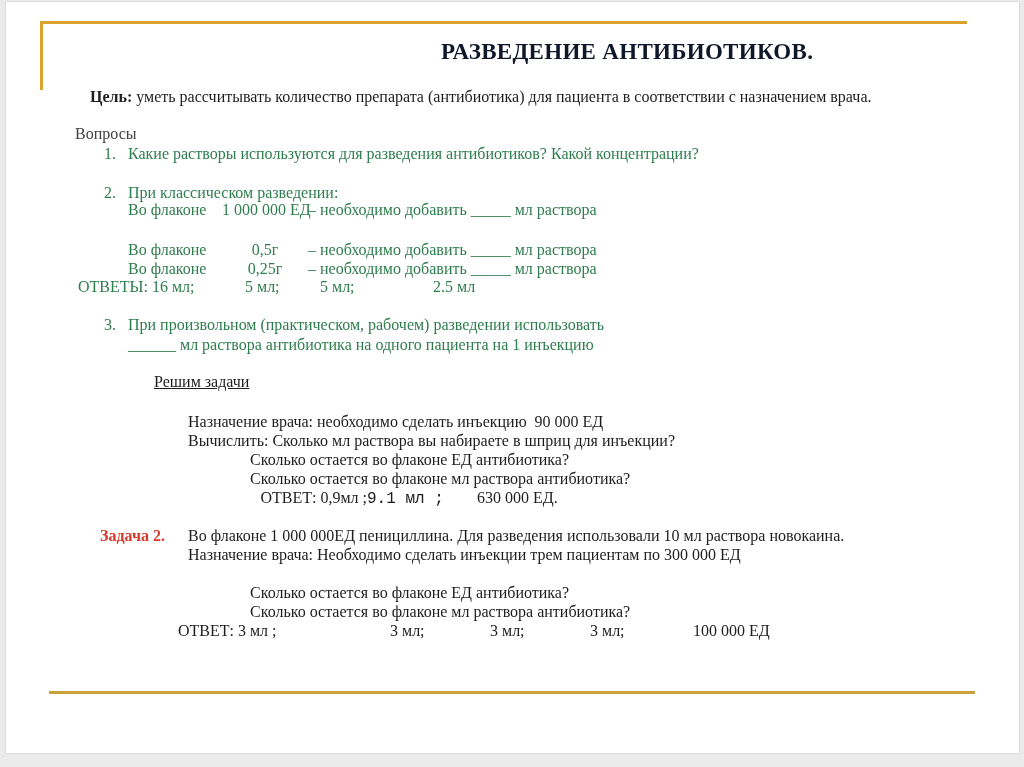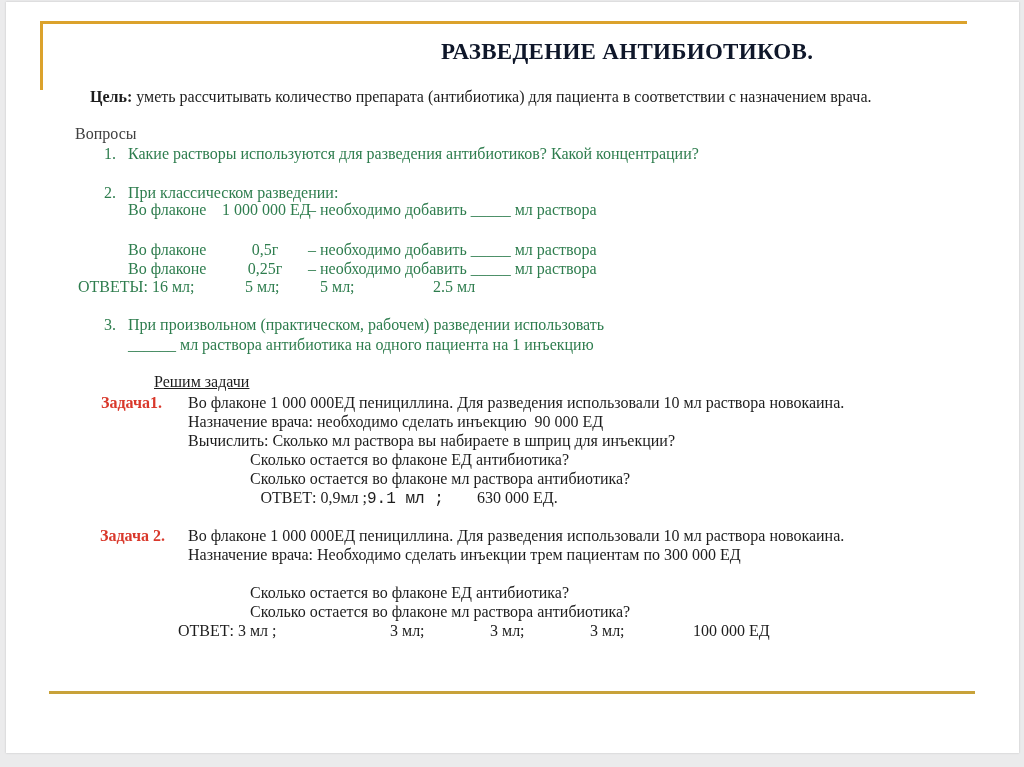--- a/index.html
+++ b/index.html
@@ -57,21 +57,20 @@
   <div class="txt green" style="left:128px;top:240px;"><span class="dv">Во флаконе</span><span class="da">0,5г</span><span>– необходимо добавить _____ мл раствора</span></div>
   <div class="txt green" style="left:128px;top:259px;"><span class="dv">Во флаконе</span><span class="da">0,25г</span><span>– необходимо добавить _____ мл раствора</span></div>
 
   <div class="txt green" style="left:78px;top:277px;"><span class="ans0">ОТВЕТЫ: 16 мл;</span><span class="ans1">5 мл;</span><span class="ans2">5 мл;</span><span>2.5 мл</span></div>
 
   <div class="txt green qrow" style="left:104px;top:315px;"><span class="qnum">3.</span><span>При произвольном (практическом, рабочем) разведении использовать</span></div>
   <div class="txt green" style="left:128px;top:335px;"><span>______</span><span> мл раствора антибиотика на одного пациента на 1 инъекцию</span></div>
 
   <div class="txt underline" style="left:120px;top:372px;margin-left:34px;">Решим задачи</div>
 
-  <div class="txt" style="left:101px;top:393px;"><span class="red tlabel1">Задача1.</span><span>Во флаконе 1 000 000ЕД пенициллина. Для разведения использовали 10 мл раствора новокаина.</span></div>
   <div class="txt" style="left:188px;top:412px;">Назначение врача: необходимо сделать инъекцию  90 000 ЕД</div>
   <div class="txt" style="left:188px;top:431px;">Вычислить: Сколько мл раствора вы набираете в шприц для инъекции?</div>
   <div class="txt" style="left:250px;top:450px;">Сколько остается во флаконе ЕД антибиотика?</div>
   <div class="txt" style="left:250px;top:469px;">Сколько остается во флаконе мл раствора антибиотика?</div>
   <div class="txt" style="left:178px;top:488px;"><span class="t1a0">ОТВЕТ: 0,9мл ;</span><span class="t1a1">9.1 мл ;</span><span>630 000 ЕД.</span></div>
 
   <div class="txt" style="left:100px;top:526px;"><span class="red tlabel2">Задача 2.</span><span>Во флаконе 1 000 000ЕД пенициллина. Для разведения использовали 10 мл раствора новокаина.</span></div>
   <div class="txt" style="left:188px;top:545px;">Назначение врача: Необходимо сделать инъекции трем пациентам по 300 000 ЕД</div>
   <div class="txt" style="left:250px;top:583px;">Сколько остается во флаконе ЕД антибиотика?</div>
   <div class="txt" style="left:250px;top:602px;">Сколько остается во флаконе мл раствора антибиотика?</div>

